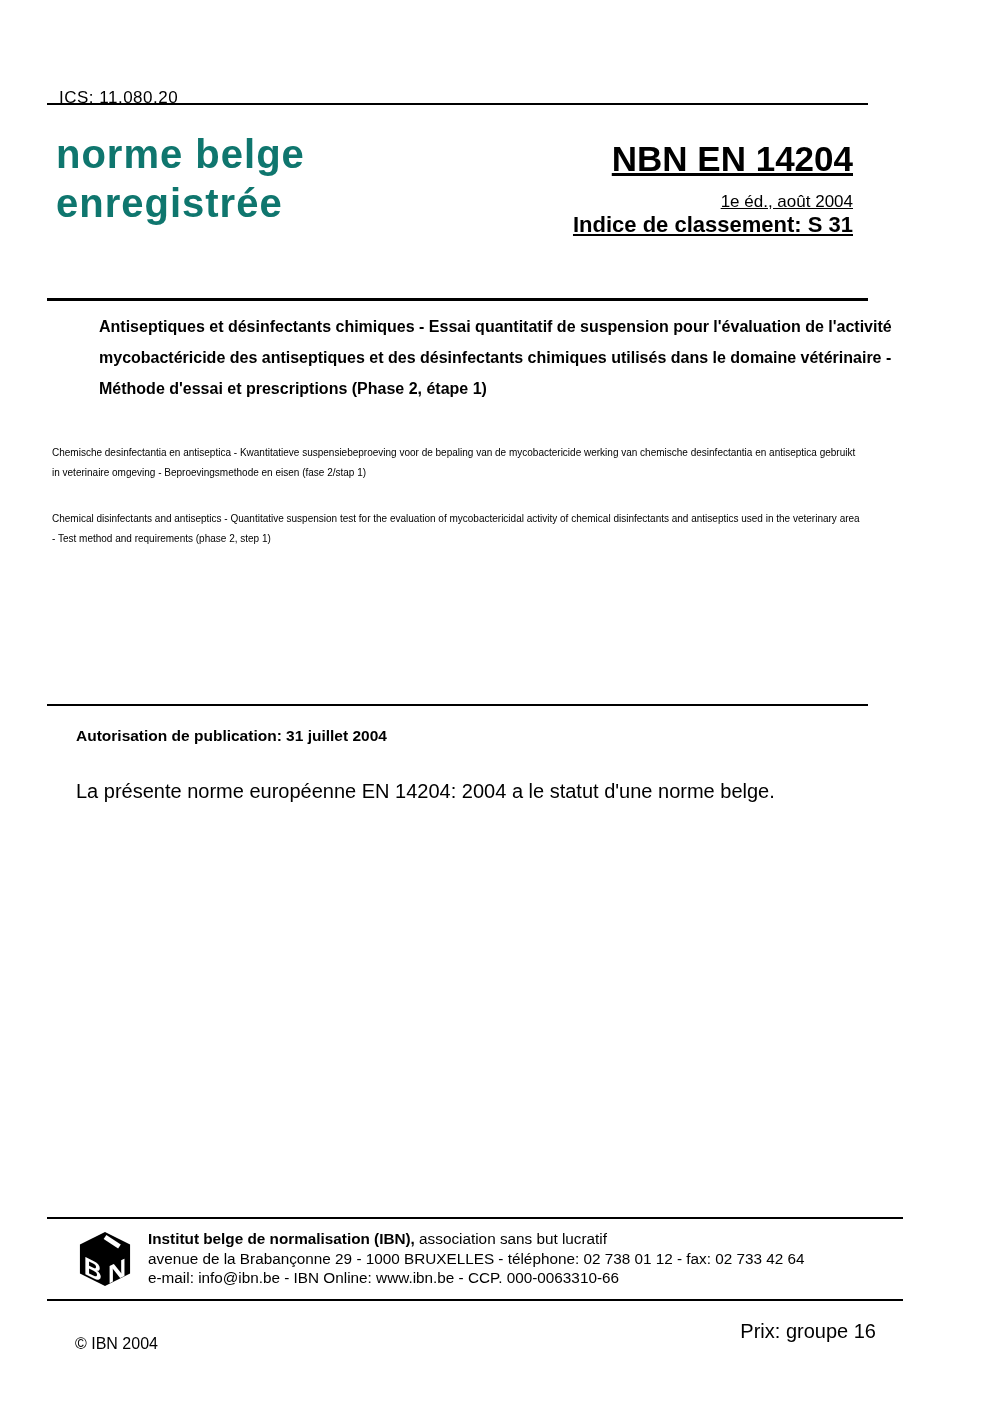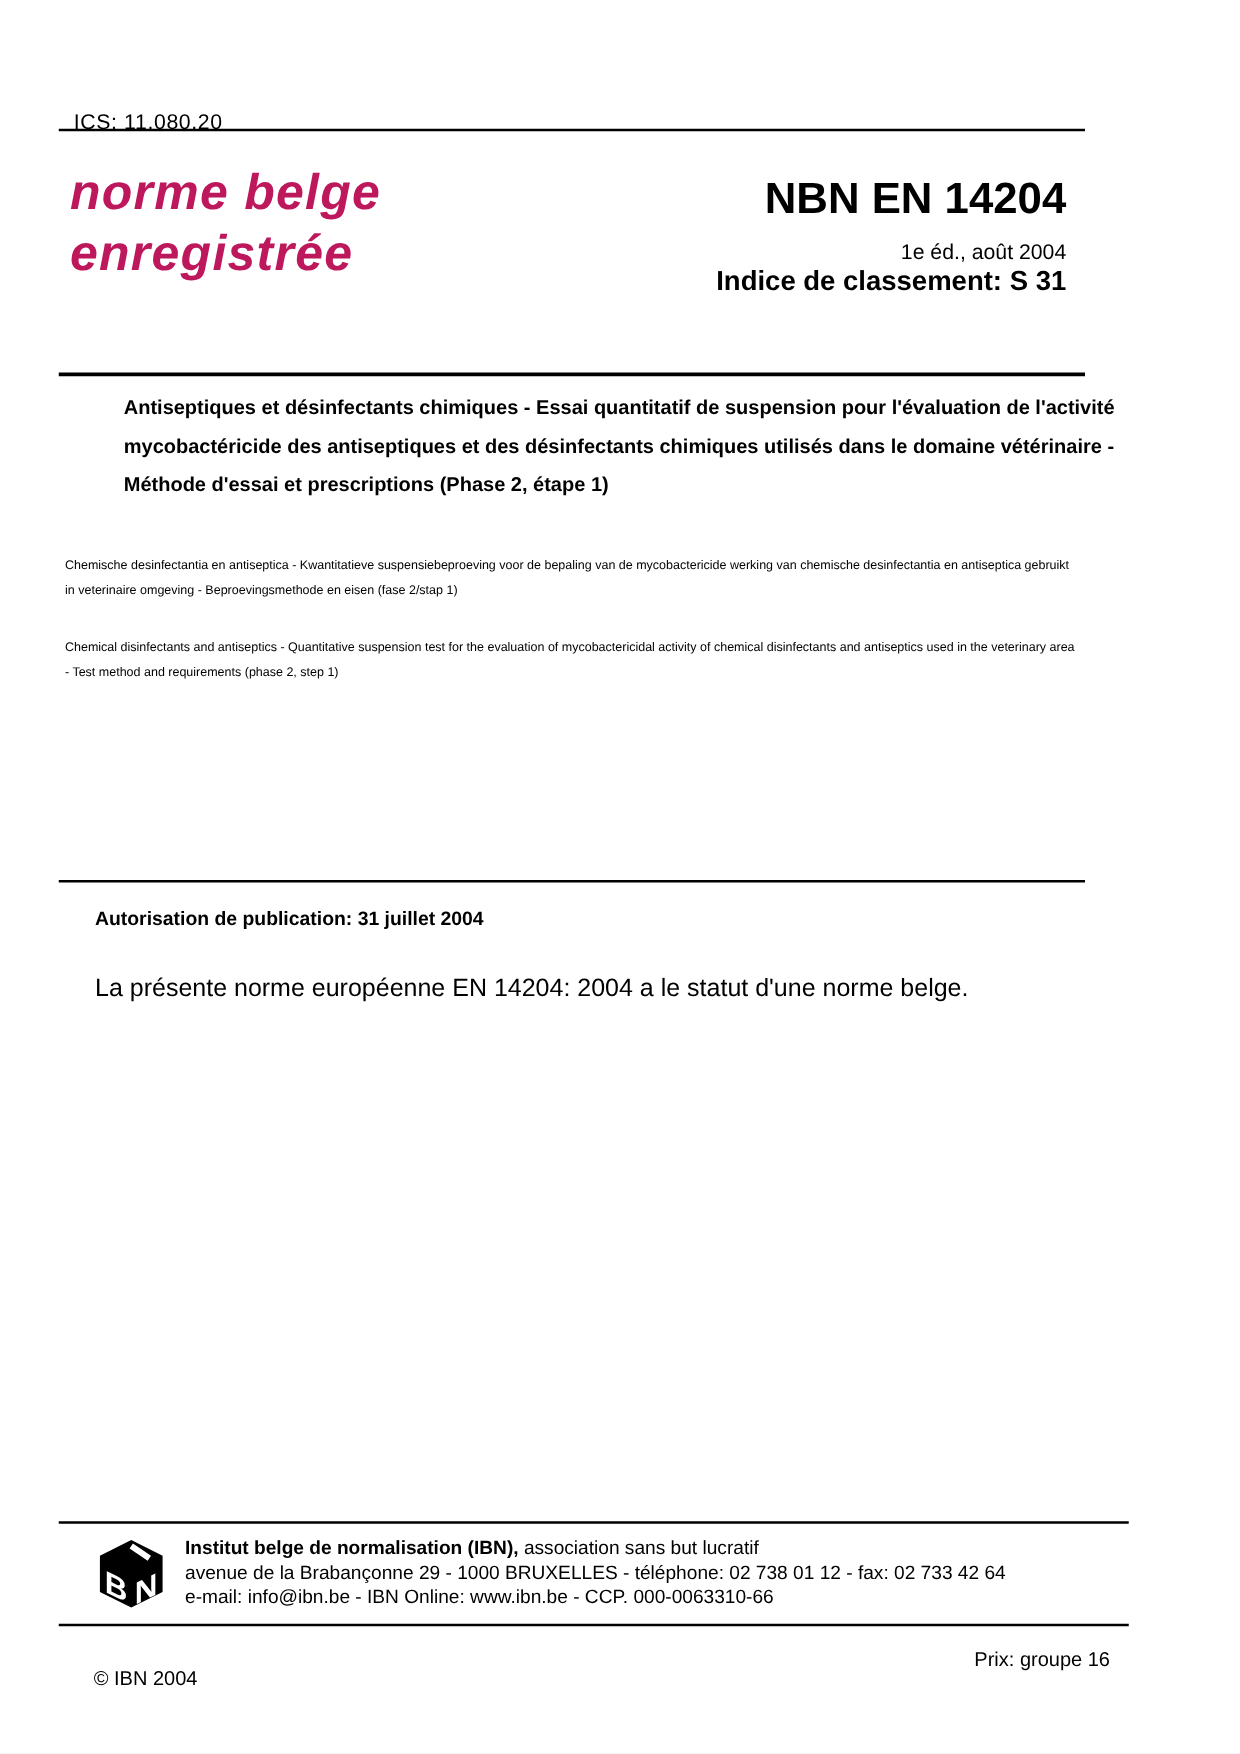--- a/index.html
+++ b/index.html
@@ -16,25 +16,25 @@
   .rule { position: absolute; left: 47px; width: 821px; background: #000; }
   .rule-wide { position: absolute; left: 47px; width: 856px; background: #000; }
 
   .ics {
     position: absolute; left: 59px; top: 88px;
     font-size: 17px; letter-spacing: 0.5px;
   }
   .doc-type {
     position: absolute; left: 56px; top: 130px;
     font-size: 40px; line-height: 49px;
-    font-weight: bold; font-style: italic;
-    color: #be185d; letter-spacing: 1px;
+    font-weight: bold; 
+    color: #0f766e; letter-spacing: 1px;
   }
   .std-block {
-    position: absolute; right: 139px; top: 141px; text-align: right;
+    position: absolute; right: 139px; top: 141px; text-align: right; text-decoration: underline;
   }
   .std-number { font-size: 35px; font-weight: bold; line-height: 36px; }
   .std-edition { font-size: 17px; margin-top: 15px; }
   .std-class { font-size: 22px; font-weight: bold; }
 
   .title-fr {
     position: absolute; left: 52px; top: 311px; width: 808px;
     font-size: 16px; font-weight: bold; line-height: 31px; margin-left: 47px;
   }
   .title-sub {
@@ -53,21 +53,21 @@
   .note-2 { top: 820px; }
 
   .ibn-logo { position: absolute; left: 78px; top: 1231px; }
   .publisher-text {
     position: absolute; left: 148px; top: 1229px; width: 745px;
     font-size: 15.3px; line-height: 19.7px;
   }
   .b { font-weight: bold; }
 
   .copyright { position: absolute; left: 75px; top: 1320px; font-size: 16px; margin-top: 15px; }
-  .price { position: absolute; right: 104px; top: 1320px; font-size: 16px; }
+  .price { position: absolute; right: 116px; top: 1320px; font-size: 20px; }
 </style>
 </head>
 <body>
 
 <div class="page">
 
   <div class="ics">ICS: 11.080.20</div>
   <div class="rule" style="top:103px;height:2px;"></div>
 
   <div class="doc-type">

